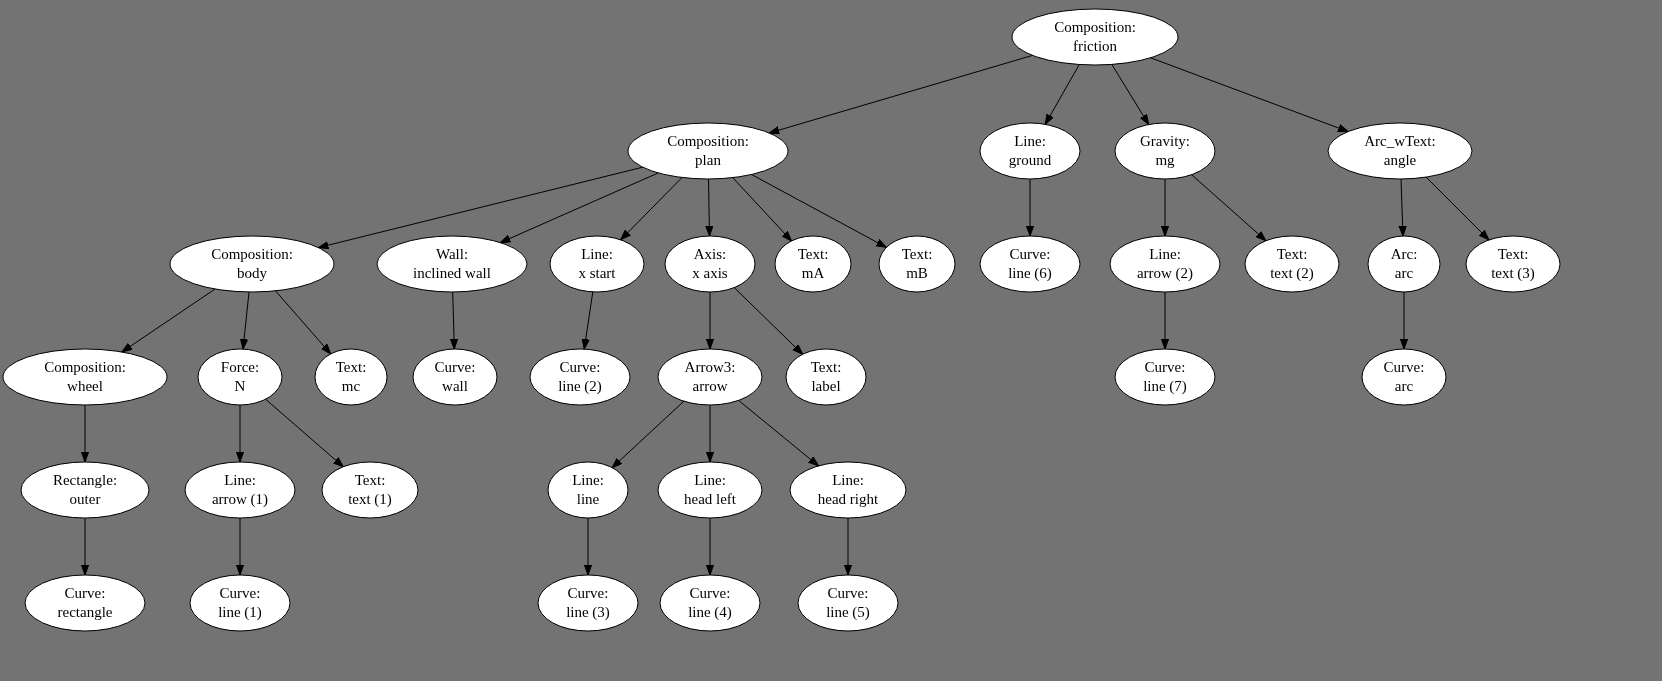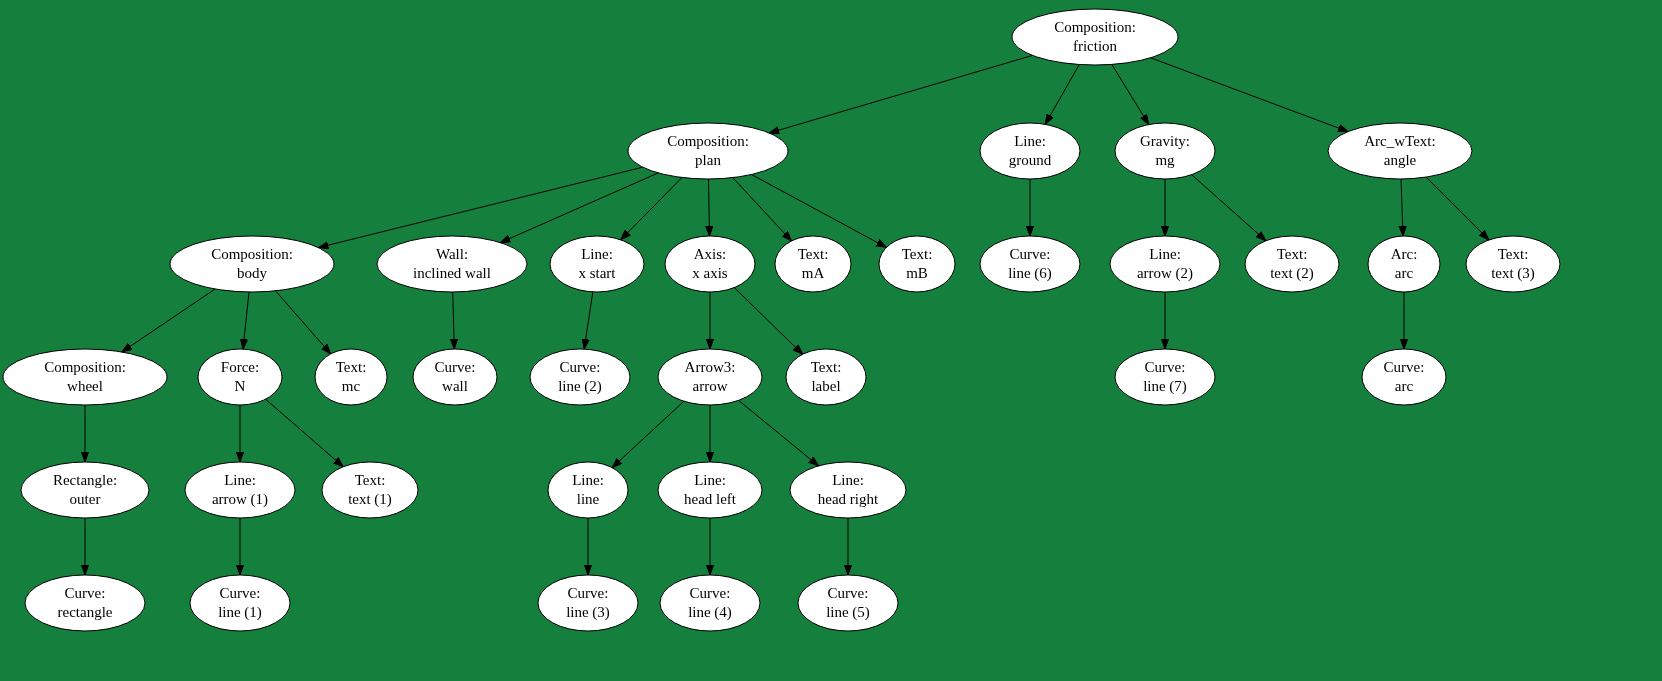--- a/index.html
+++ b/index.html
@@ -4,21 +4,21 @@
 <style>
   html, body {
     margin: 0;
     padding: 0;
     background: #ffffff;
   }
   .canvas {
     position: relative;
     width: 1662px;
     height: 681px;
-    background: #15803d;
+    background: #737373;
     overflow: hidden;
   }
   svg text {
     font-family: "Liberation Serif", "DejaVu Serif", serif;
     font-size: 15px;
     fill: #000000;
   }
 </style>
 </head>
 <body>

